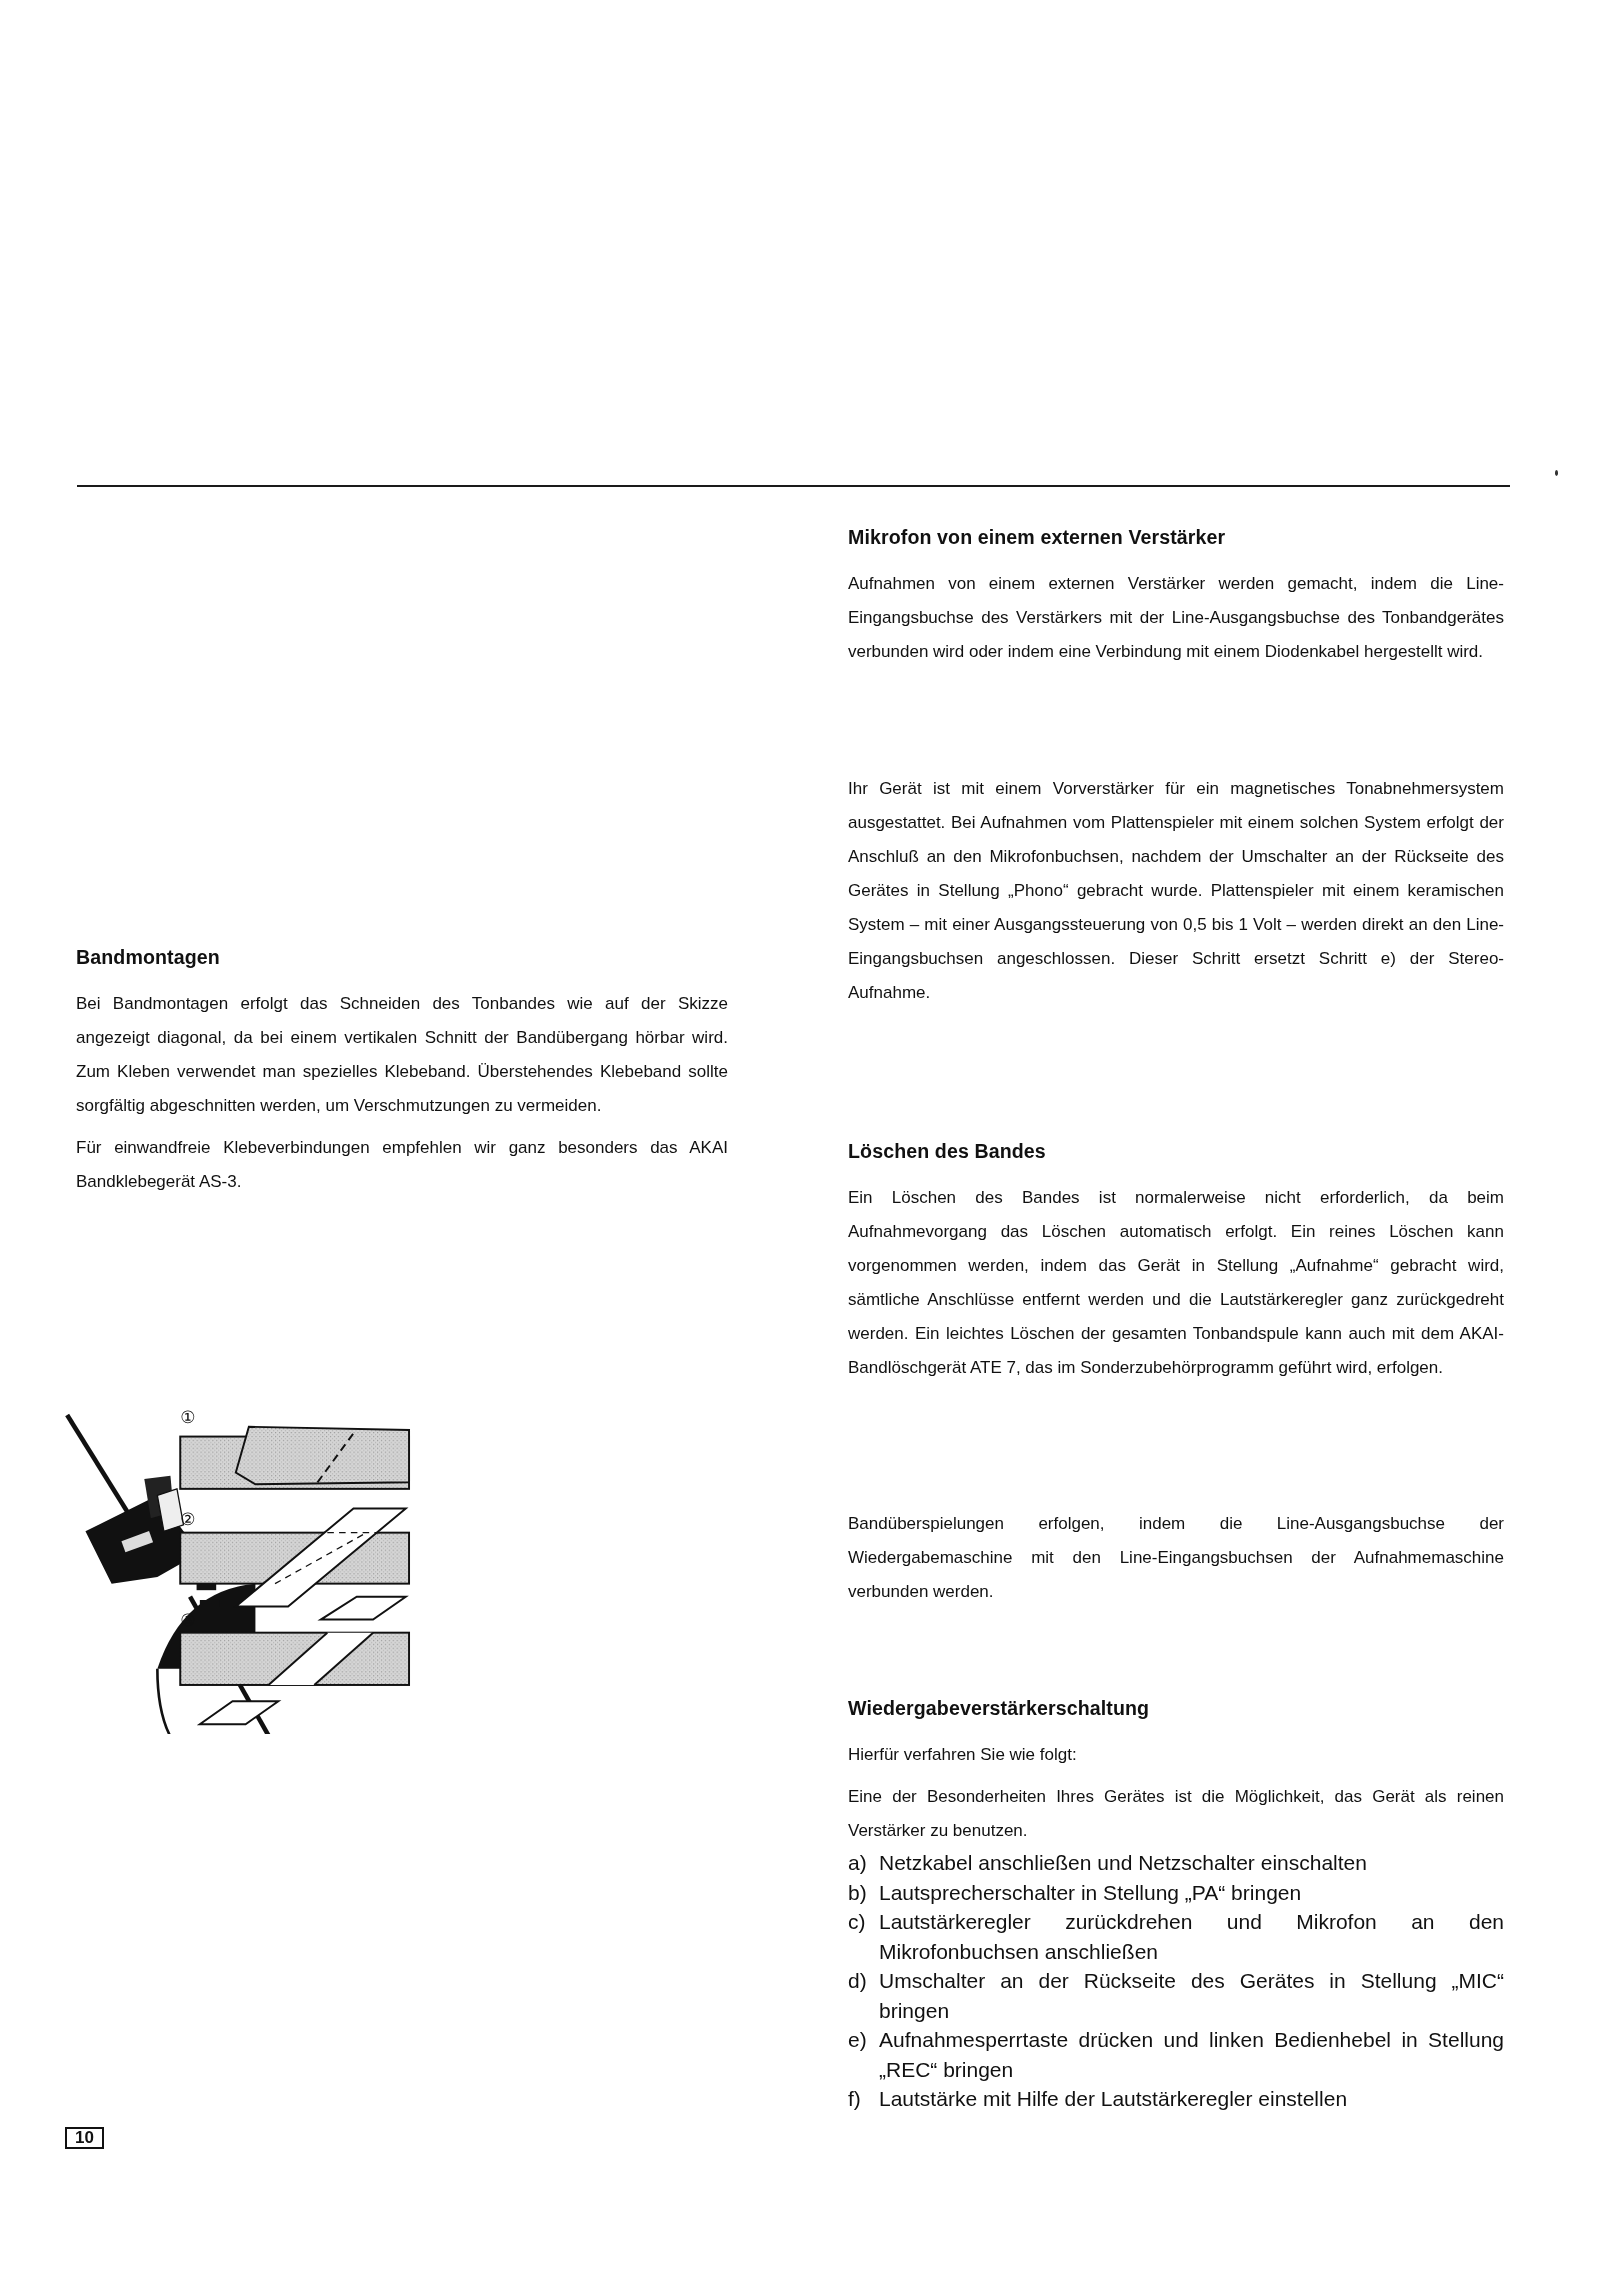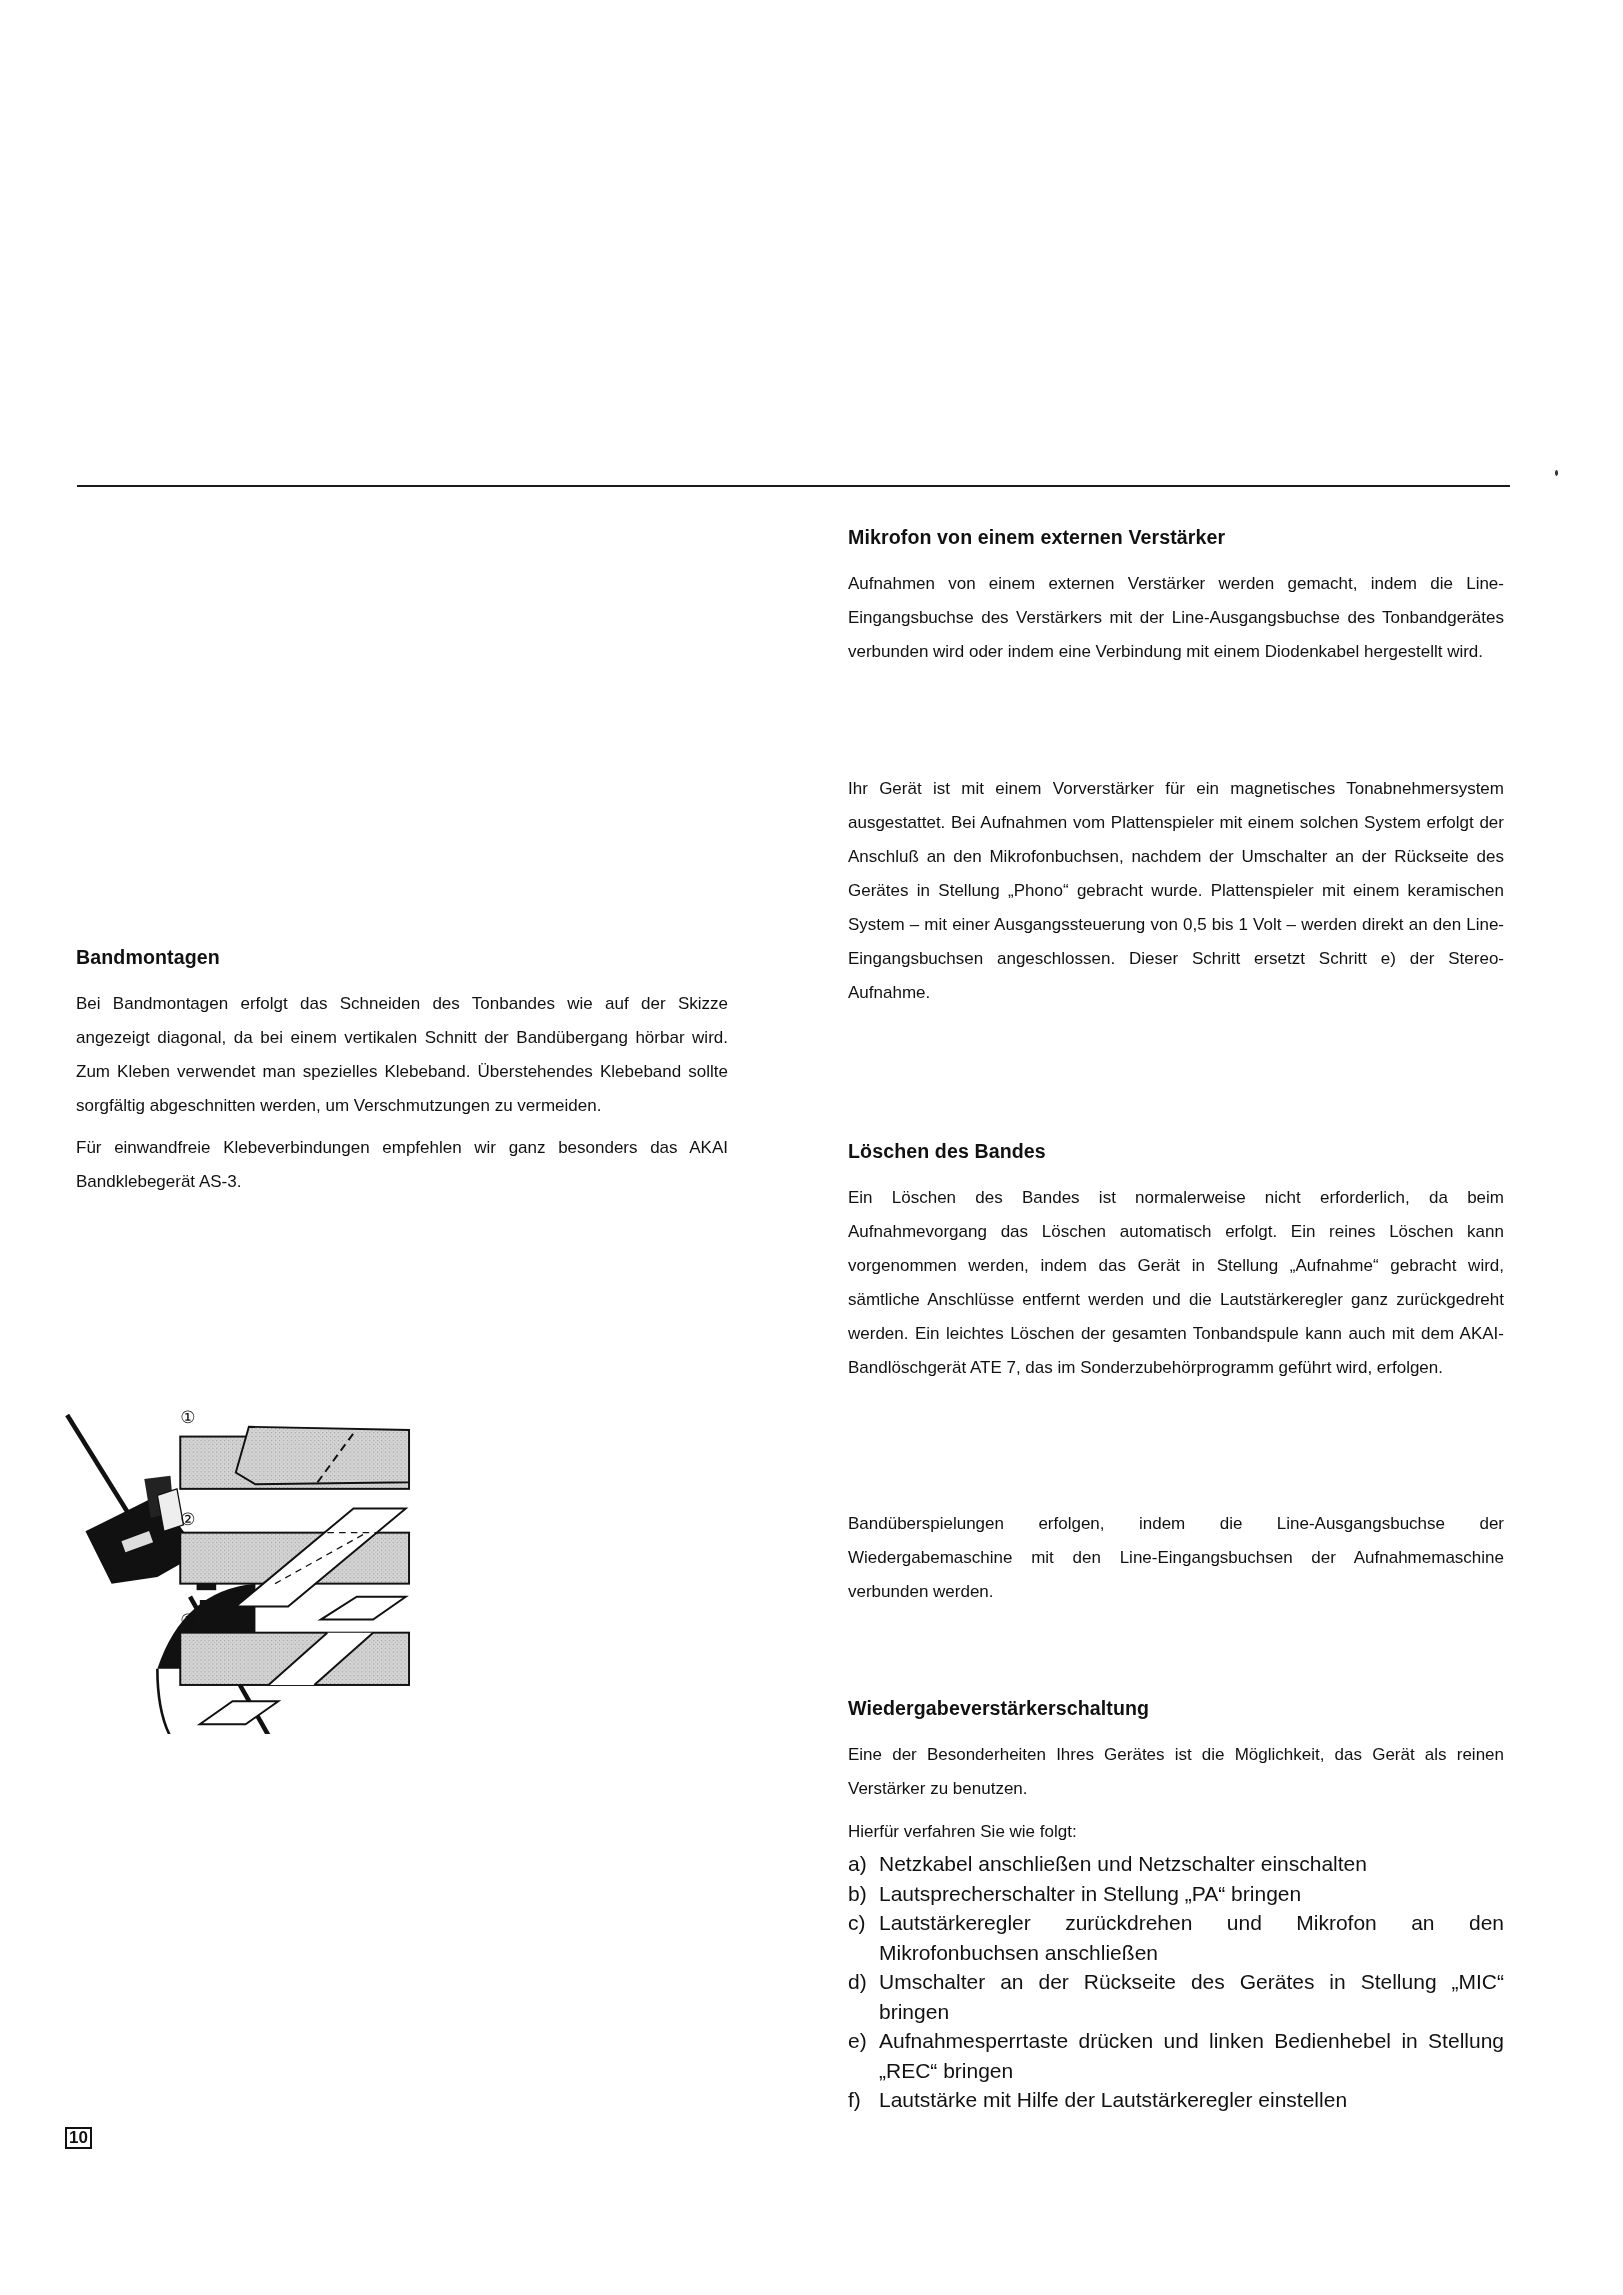--- a/index.html
+++ b/index.html
@@ -24,21 +24,21 @@
     .sec h2 { margin-bottom: 17px; }
     .sec p + p { margin-top: 8px; }
     ol.steps { list-style: none; margin: 0; padding: 0; }
     ol.steps li {
       position: relative; padding-left: 31px; font-size: 21px; line-height: 29.5px;
       text-align: justify; text-align-last: left;
     }
     ol.steps li .marker { position: absolute; left: 0; top: 0; }
     .page-num {
       position: absolute; left: 65px; top: 2127px; border: 2px solid #111;
-      font-weight: bold; font-size: 17px; line-height: 18.3px; padding: 0 2px;
+      font-weight: bold; font-size: 17px; line-height: 18.3px; padding: 0 8px;
     }
     .figure { position: absolute; left: 59px; top: 1381px; width: 687px; height: 353px; }
   </style>
 </head>
 <body>
 
 <div class="rule"></div>
 <div class="dot" style="left:1555px;top:470px;width:3.3px;height:5.9px;"></div>
 
 <div class="col col-right">
@@ -55,22 +55,22 @@
     <h2>Löschen des Bandes</h2>
     <p>Ein Löschen des Bandes ist normalerweise nicht erforderlich, da beim Aufnahmevorgang das Löschen automatisch erfolgt. Ein reines Löschen kann vorgenommen werden, indem das Gerät in Stellung „Aufnahme“ gebracht wird, sämtliche Anschlüsse entfernt werden und die Lautstärkeregler ganz zurückgedreht werden. Ein leichtes Löschen der gesamten Tonbandspule kann auch mit dem AKAI-Bandlöschgerät ATE 7, das im Sonderzubehörprogramm geführt wird, erfolgen.</p>
   </div>
 
   <div class="sec" style="top:1507px;width:656px;">
     <p>Bandüberspielungen erfolgen, indem die Line-Ausgangsbuchse der Wiedergabemaschine mit den Line-Eingangsbuchsen der Aufnahmemaschine verbunden werden.</p>
   </div>
 
   <div class="sec" style="top:1695px;width:656px;">
     <h2>Wiedergabeverstärkerschaltung</h2>
+    <p style="margin-top:9.2px;">Hierfür verfahren Sie wie folgt:</p>
     <p>Eine der Besonderheiten Ihres Gerätes ist die Möglichkeit, das Gerät als reinen Verstärker zu benutzen.</p>
-    <p style="margin-top:9.2px;">Hierfür verfahren Sie wie folgt:</p>
     <ol class="steps">
       <li><span class="marker">a)</span><span>Netzkabel anschließen und Netzschalter einschalten</span></li>
       <li><span class="marker">b)</span><span>Lautsprecherschalter in Stellung „PA“ bringen</span></li>
       <li><span class="marker">c)</span><span>Lautstärkeregler zurückdrehen und Mikrofon an den Mikrofonbuchsen anschließen</span></li>
       <li><span class="marker">d)</span><span>Umschalter an der Rückseite des Gerätes in Stellung „MIC“ bringen</span></li>
       <li><span class="marker">e)</span><span>Aufnahmesperrtaste drücken und linken Bedienhebel in Stellung „REC“ bringen</span></li>
       <li><span class="marker">f)</span><span>Lautstärke mit Hilfe der Lautstärkeregler einstellen</span></li>
     </ol>
   </div>
 </div>

